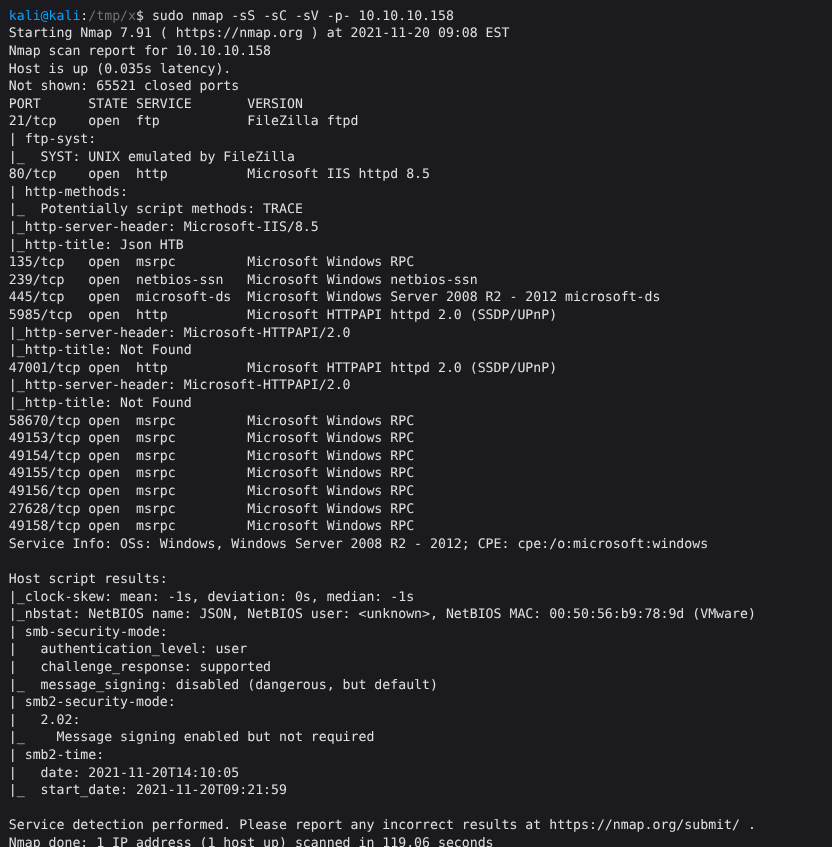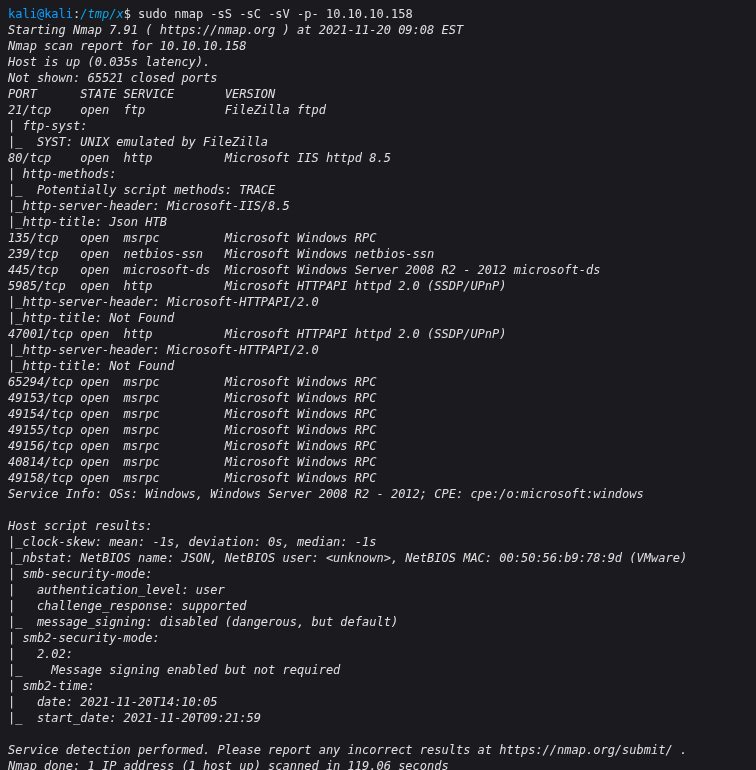--- a/index.html
+++ b/index.html
@@ -13,24 +13,24 @@
     width: 756px;
   }
   .terminal {
     padding: 6px 8px;
     white-space: pre;
   }
   .prompt-user { color: #0aa0ff; }
   .prompt-at   { color: #0aa0ff; }
   .prompt-host { color: #0aa0ff; }
   .prompt-colon{ color: #e0e0e0; }
-  .prompt-path { color: #0ea5e9; font-style: italic; }
+  .prompt-path { color: #737373; }
   .prompt-sym  { color: #e0e0e0; }
   .cmd { color: #e0e0e0; text-align: center; }
-  .out { color: #e0e0e0; font-style: italic; }
+  .out { color: #e0e0e0; }
 </style>
 </head>
 <body>
 
 <div class="terminal"><span class="prompt-user">kali</span><span class="prompt-at">@</span><span class="prompt-host">kali</span><span class="prompt-colon">:</span><span class="prompt-path">/tmp/x</span><span class="prompt-sym">$ </span><span class="cmd">sudo nmap -sS -sC -sV -p- 10.10.10.158</span>
 <span class="out">Starting Nmap 7.91 ( https://nmap.org ) at 2021-11-20 09:08 EST</span>
 <span class="out">Nmap scan report for 10.10.10.158</span>
 <span class="out">Host is up (0.035s latency).</span>
 <span class="out">Not shown: 65521 closed ports</span>
 <span class="out">PORT      STATE SERVICE       VERSION</span>
@@ -44,26 +44,26 @@
 <span class="out">|_http-title: Json HTB</span>
 <span class="out">135/tcp   open  msrpc         Microsoft Windows RPC</span>
 <span class="out">239/tcp   open  netbios-ssn   Microsoft Windows netbios-ssn</span>
 <span class="out">445/tcp   open  microsoft-ds  Microsoft Windows Server 2008 R2 - 2012 microsoft-ds</span>
 <span class="out">5985/tcp  open  http          Microsoft HTTPAPI httpd 2.0 (SSDP/UPnP)</span>
 <span class="out">|_http-server-header: Microsoft-HTTPAPI/2.0</span>
 <span class="out">|_http-title: Not Found</span>
 <span class="out">47001/tcp open  http          Microsoft HTTPAPI httpd 2.0 (SSDP/UPnP)</span>
 <span class="out">|_http-server-header: Microsoft-HTTPAPI/2.0</span>
 <span class="out">|_http-title: Not Found</span>
-<span class="out">65294/tcp open  msrpc         Microsoft Windows RPC</span>
+<span class="out">58670/tcp open  msrpc         Microsoft Windows RPC</span>
 <span class="out">49153/tcp open  msrpc         Microsoft Windows RPC</span>
 <span class="out">49154/tcp open  msrpc         Microsoft Windows RPC</span>
 <span class="out">49155/tcp open  msrpc         Microsoft Windows RPC</span>
 <span class="out">49156/tcp open  msrpc         Microsoft Windows RPC</span>
-<span class="out">40814/tcp open  msrpc         Microsoft Windows RPC</span>
+<span class="out">27628/tcp open  msrpc         Microsoft Windows RPC</span>
 <span class="out">49158/tcp open  msrpc         Microsoft Windows RPC</span>
 <span class="out">Service Info: OSs: Windows, Windows Server 2008 R2 - 2012; CPE: cpe:/o:microsoft:windows</span>
 <span class="out"></span>
 <span class="out">Host script results:</span>
 <span class="out">|_clock-skew: mean: -1s, deviation: 0s, median: -1s</span>
 <span class="out">|_nbstat: NetBIOS name: JSON, NetBIOS user: &lt;unknown&gt;, NetBIOS MAC: 00:50:56:b9:78:9d (VMware)</span>
 <span class="out">| smb-security-mode:</span>
 <span class="out">|   authentication_level: user</span>
 <span class="out">|   challenge_response: supported</span>
 <span class="out">|_  message_signing: disabled (dangerous, but default)</span>

